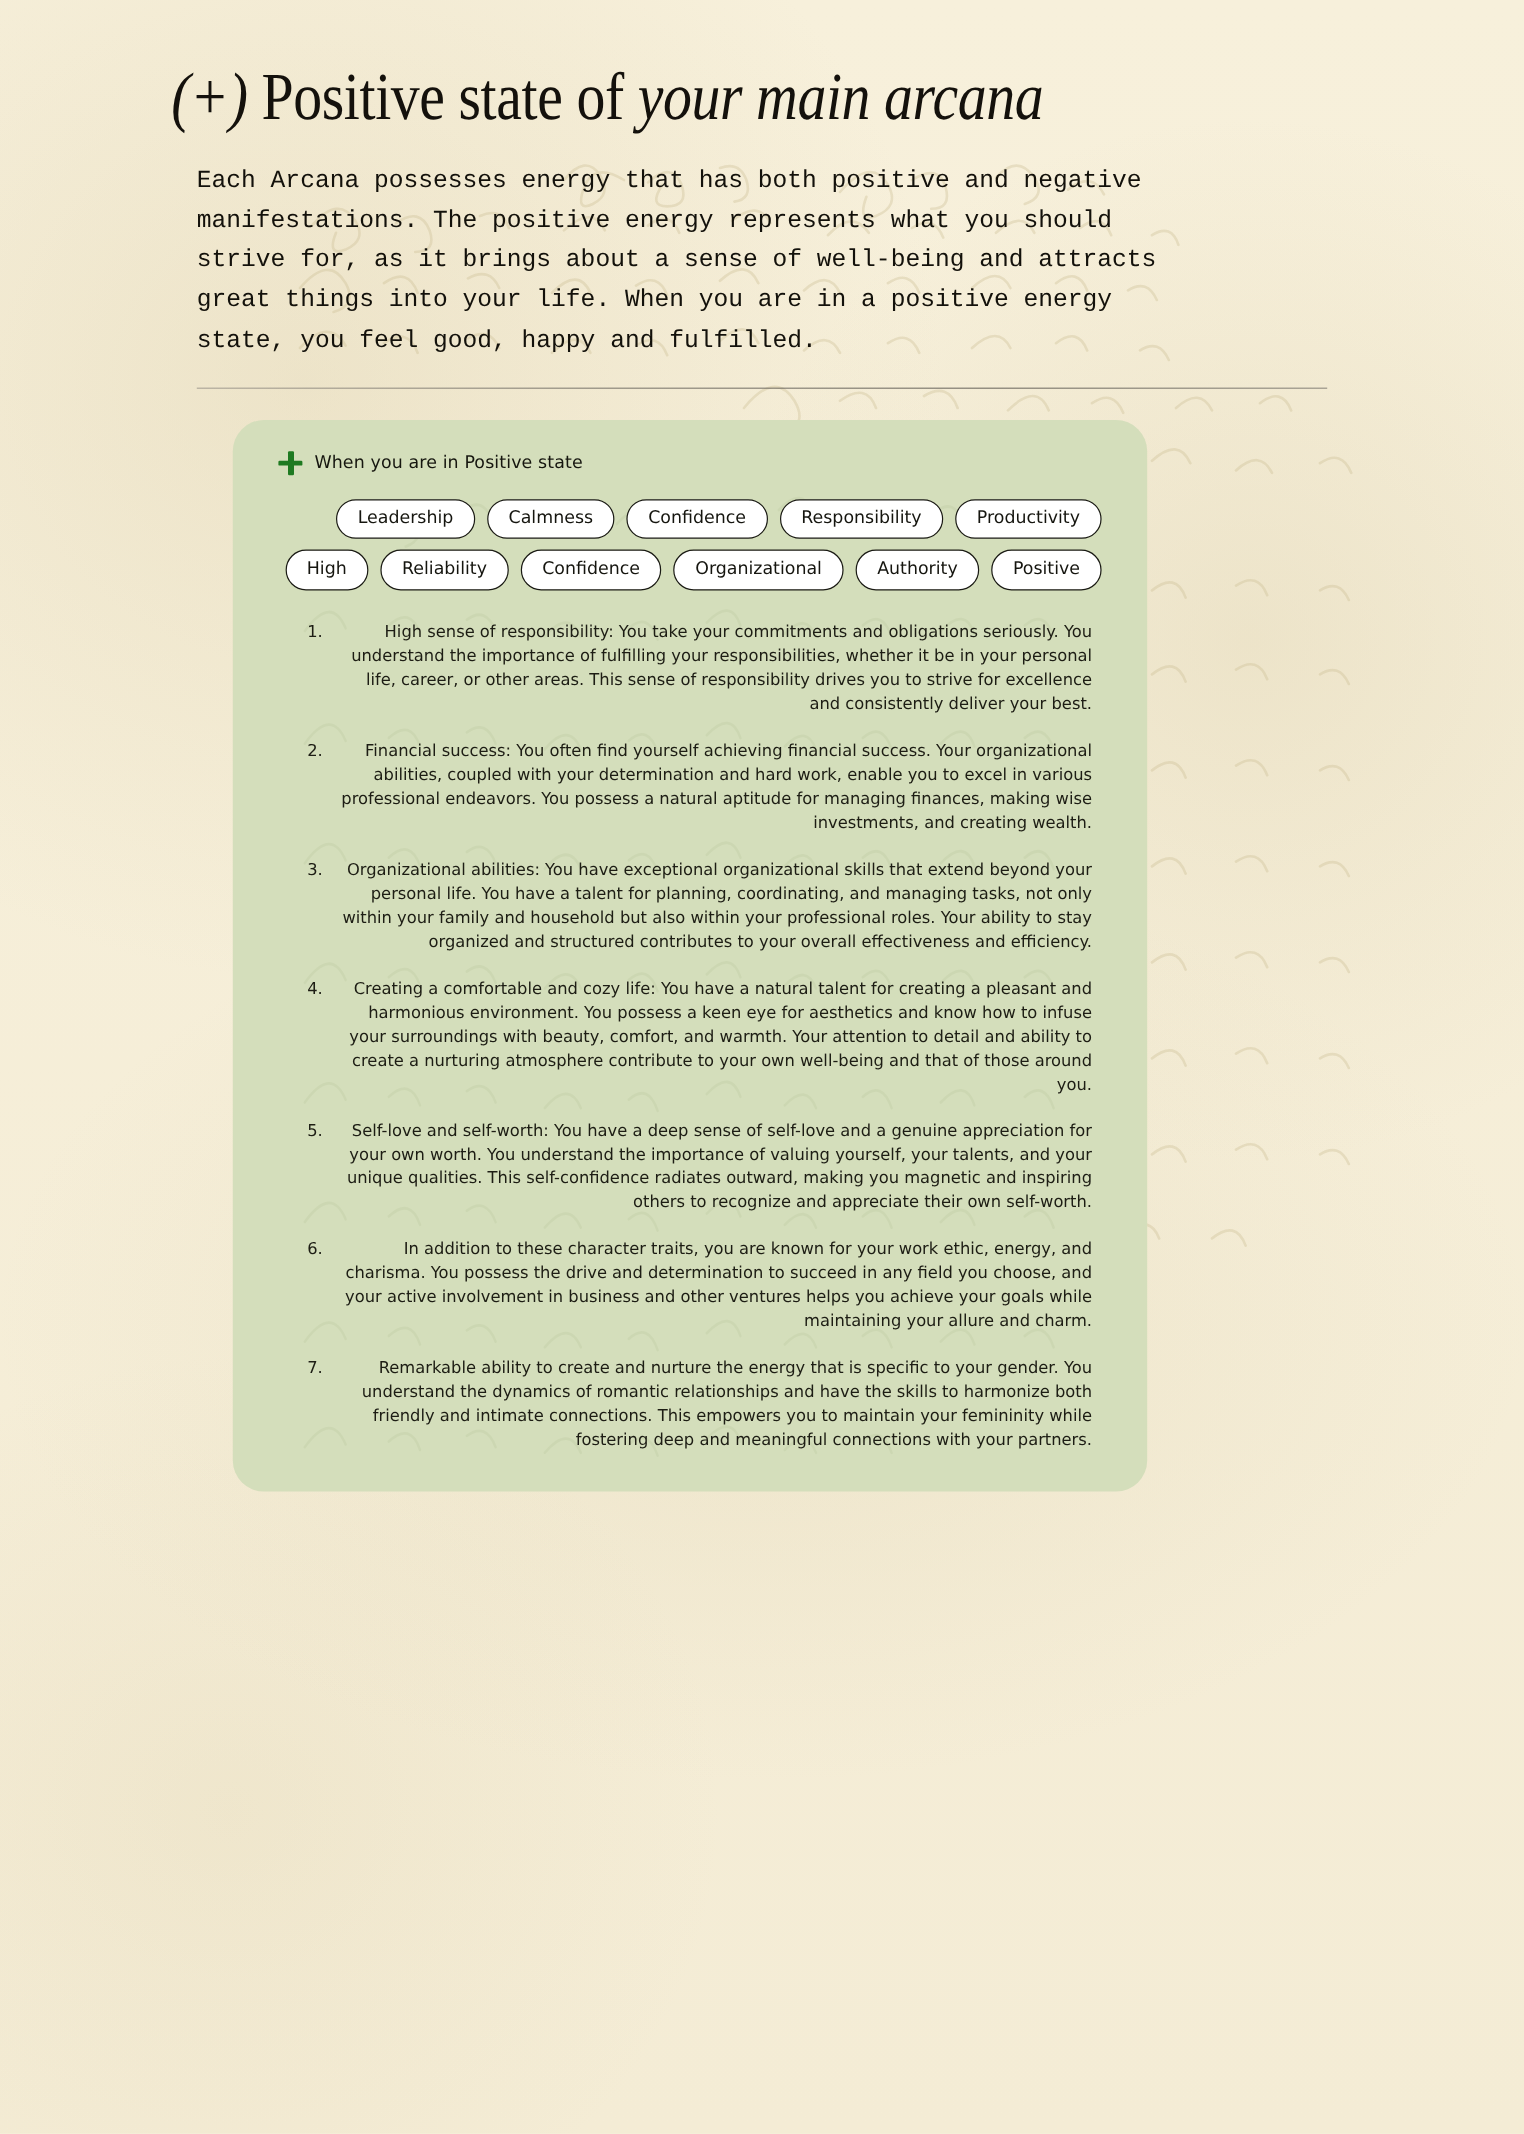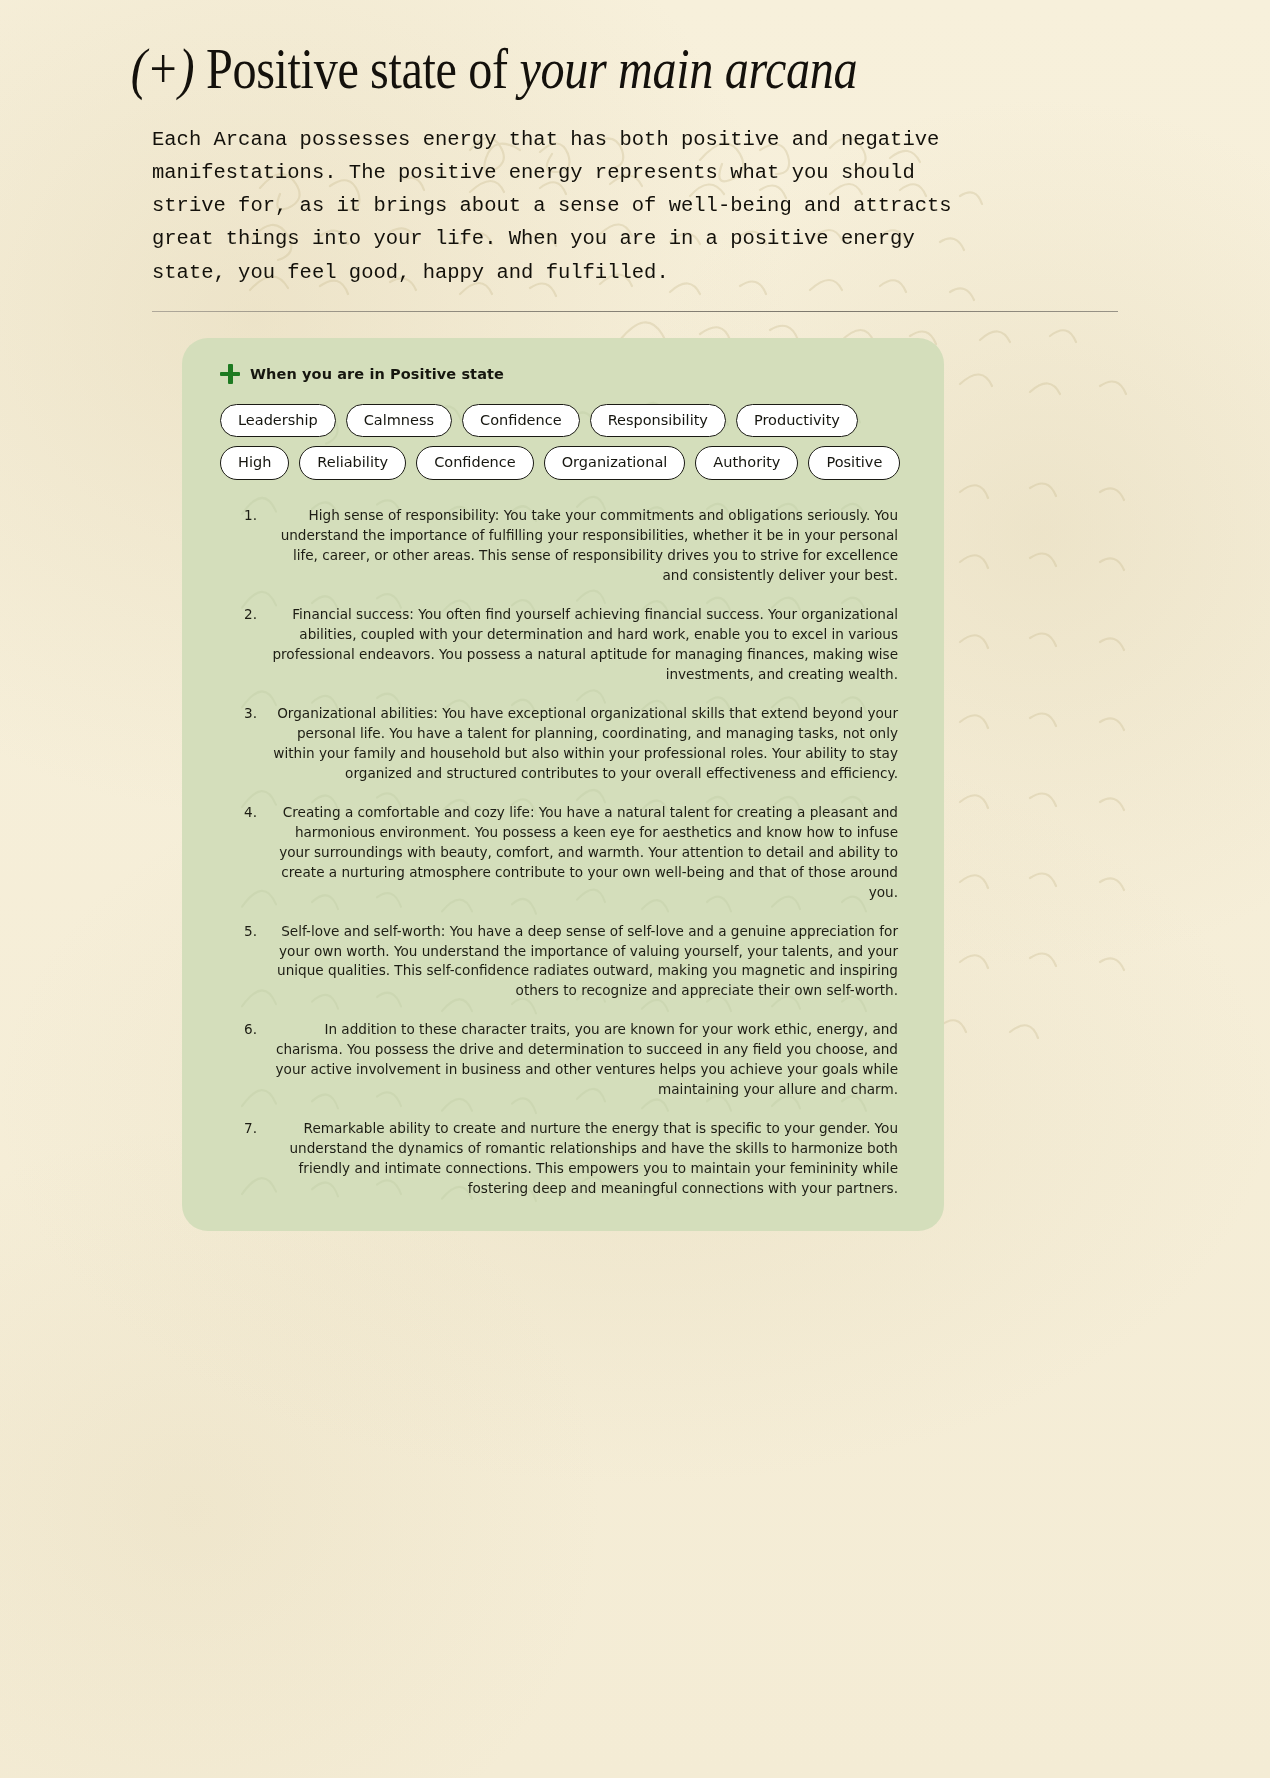--- a/index.html
+++ b/index.html
@@ -33,21 +33,21 @@
     opacity: 0.40;
     pointer-events: none;
   }
   .scribble-layer svg { display: block; width: 100%; height: 100%; }
 
   
   .page {
     position: relative;
     z-index: 2;
     width: 1270px;
-    padding: 0;
+    padding: 12px;
   }
 
   
   .title {
     margin: 0;
     padding: 38px 0 0 0;
     text-align: left;
     padding-left: 152px;
     font-family: "Liberation Serif", "DejaVu Serif", serif;
     font-size: 56px;
@@ -120,33 +120,34 @@
     position: absolute;
     background-color: #1e7a21;
     border-radius: 1px;
   }
   .plus-icon::before { left: 8px; top: 0; width: 4.5px; height: 20px; }
   .plus-icon::after  { top: 8px; left: 0; height: 4.5px; width: 20px; }
 
   .card-header-text {
     font-family: "DejaVu Sans", "Liberation Sans", sans-serif;
     font-size: 14.5px;
-    font-weight: bold;
+    font-weight: normal;
     color: #16160f;
     letter-spacing: 0.1px;
   }
 
   
   .tags {
     display: flex;
     flex-wrap: wrap;
     gap: 9px 10px;
     padding: 0 10px;
     margin-bottom: 26px;
     max-width: 712px;
+    justify-content: flex-end;
   }
   .tag {
     background: #ffffff;
     border: 1.6px solid #1a1a14;
     border-radius: 999px;
     padding: 7px 17px 8px 17px;
     font-family: "DejaVu Sans", "Liberation Sans", sans-serif;
     font-size: 14.5px;
     line-height: 1.15;
     color: #15150f;

